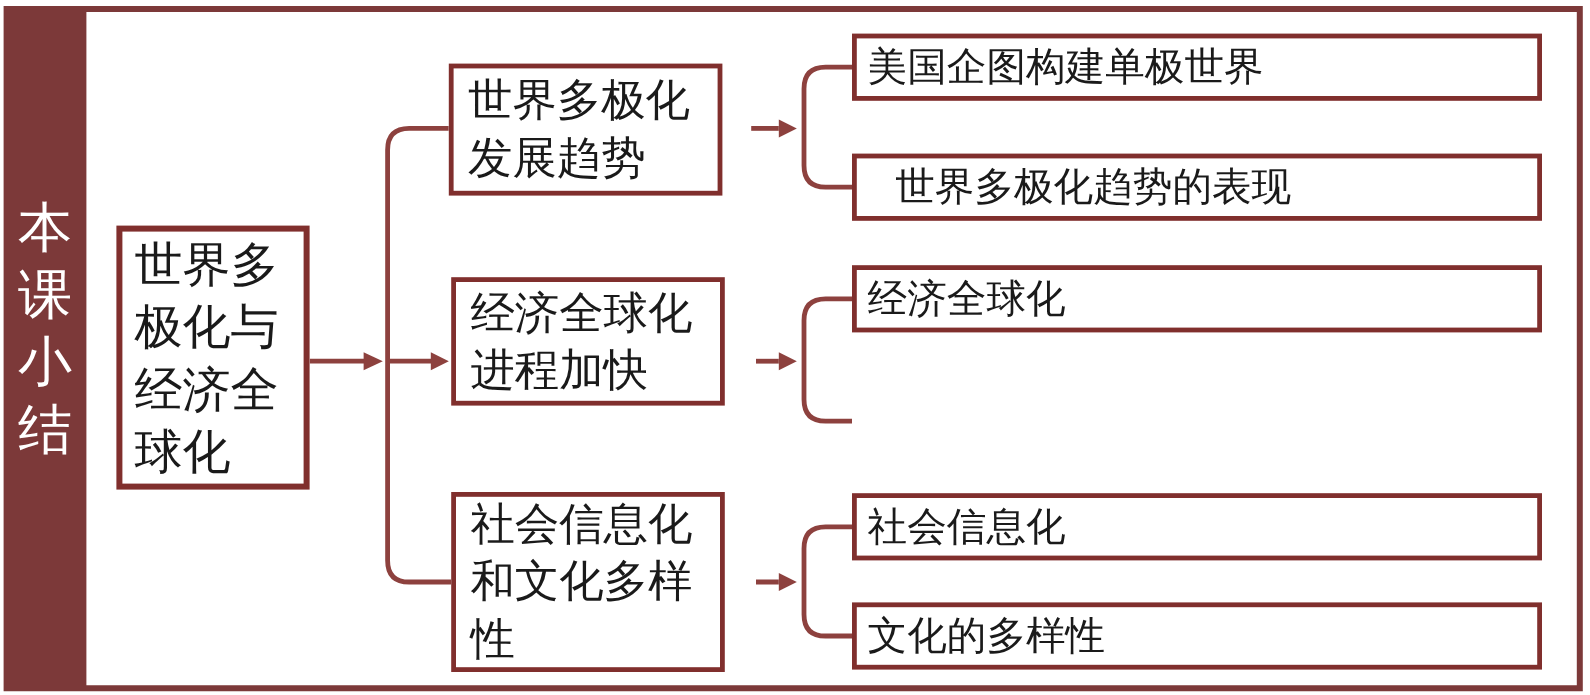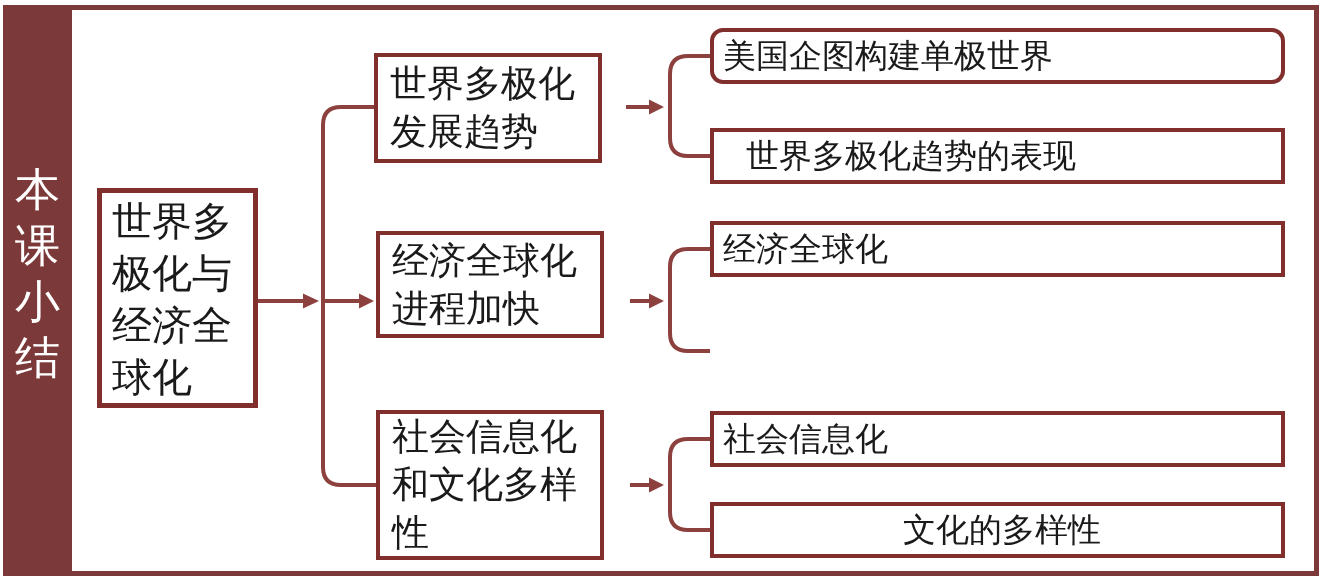--- a/index.html
+++ b/index.html
@@ -47,26 +47,26 @@
     padding-left:12px;
   }
   .branch-1{left:374px;top:53px;height:110px;}
   .branch-2{left:376px;top:231px;height:107px;}
   .branch-3{left:376px;top:410px;height:150px;}
   .leaf-node{
     left:710px;width:575px;height:56px;
     font-size:33px;line-height:36px;
     padding-left:9px;
   }
-  .leaf-1{top:28px;border-radius:13px;}
+  .leaf-1{top:28px;}
   .leaf-2{top:128px;padding-left:32px;}
   .leaf-3{top:221px;}
   .leaf-4{top:323px;}
   .leaf-5{top:411px;}
-  .leaf-6{top:502px;justify-content:center;}
+  .leaf-6{top:502px;}
   .connectors{
     position:absolute;left:0;top:0;width:1325px;height:579px;
     pointer-events:none;
   }
 </style>
 </head>
 <body>
 
 <div class="canvas">
 

